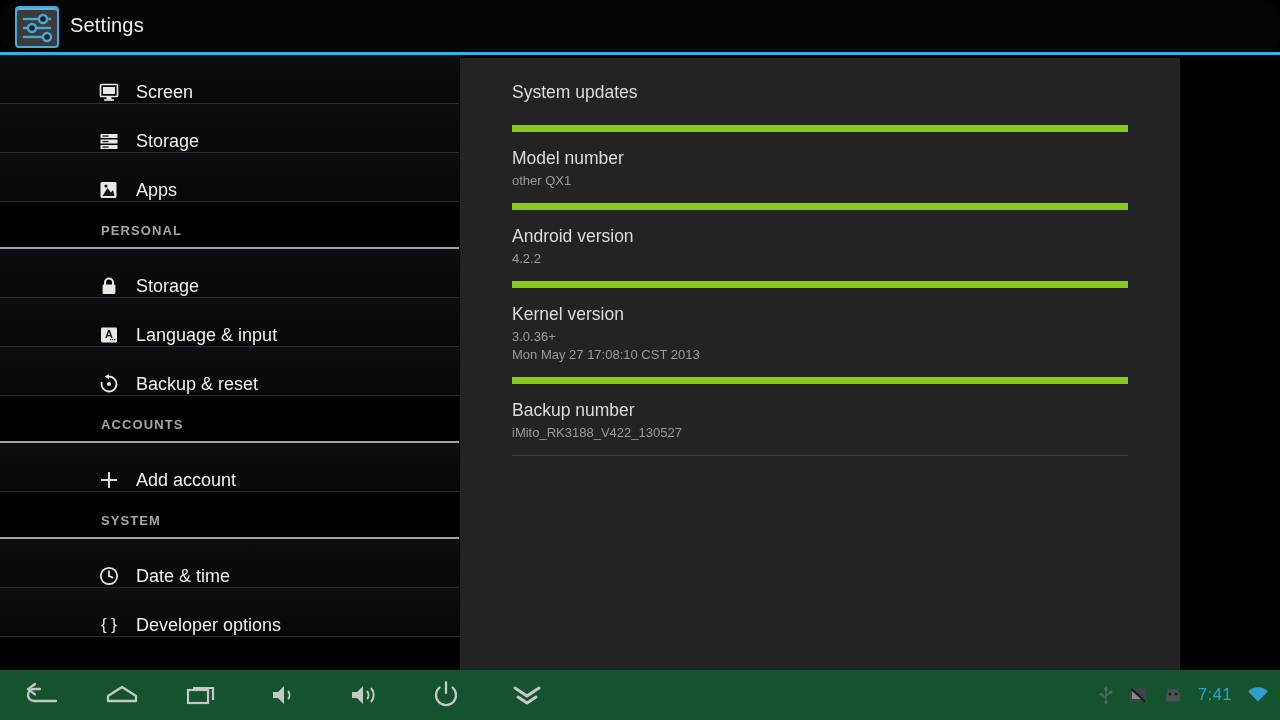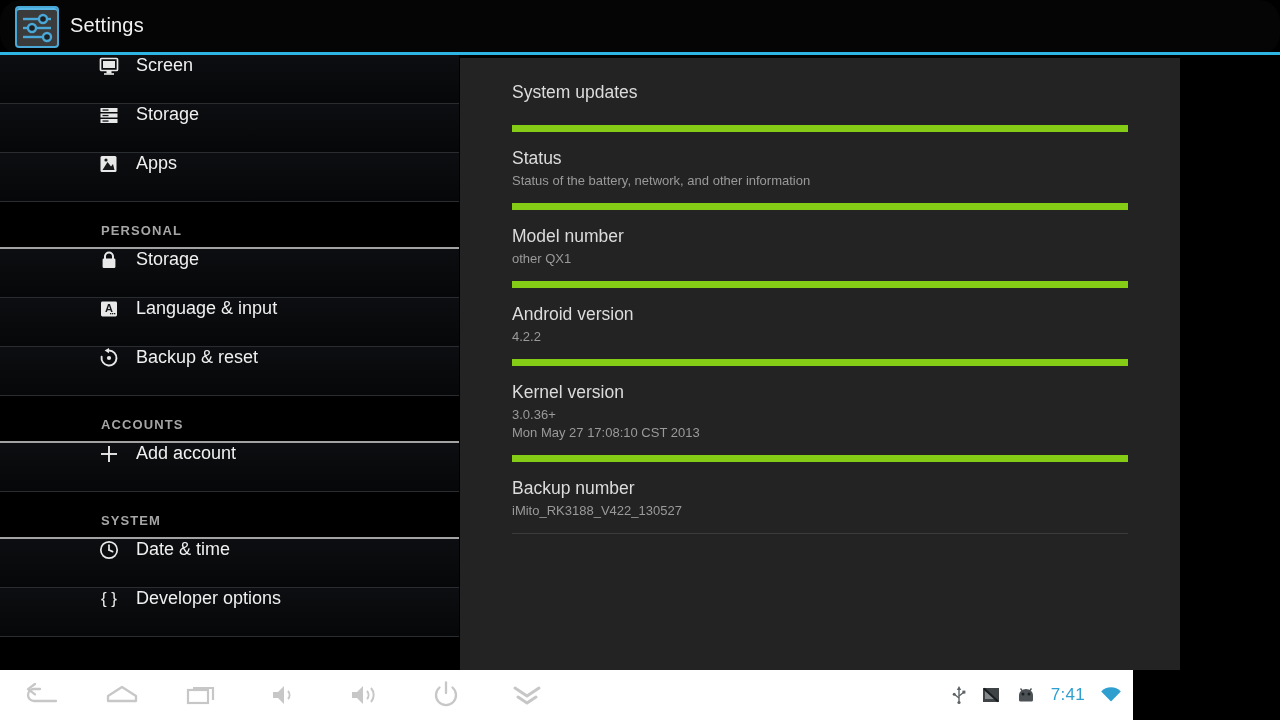--- a/index.html
+++ b/index.html
@@ -31,21 +31,21 @@
     font-size:20px; color:#f2f2f2; letter-spacing:.2px;
   }
 
   
   #sidebar{
     position:absolute; left:0; top:55px; width:460px; height:612px;
     background:#000;
   }
   .nav-item{
     position:relative; height:49px; width:459px;
-    display:flex; align-items:flex-start;
+    display:flex; align-items:flex-end;
     background:linear-gradient(to bottom,#0c0e11 0%,#060708 100%);
     border-bottom:1px solid #2a2d30;
   }
   .nav-item.selected{
     background:#0d82ad; border-bottom:1px solid #0d82ad;
   }
   .nav-icon{
     width:34px; margin-left:98px;
     display:flex; align-items:center; justify-content:flex-start;
     color:#e8e8e8;
@@ -78,22 +78,22 @@
   .pref.tall{ padding:22px 0 21px 0; }
   .pref-title{
     font-size:17.5px; color:#dcdcdc; line-height:24px;
   }
   .pref-sub{
     font-size:13px; color:#9a9a9a; line-height:18px; margin-top:2px;
   }
 
   
   #sysbar{
-    position:absolute; left:0; top:670px; width:1133px; height:50px;
-    background:#ffffff;
+    position:absolute; left:0; top:670px; width:1280px; height:50px;
+    background:#14532d;
   }
   #navkeys{
     position:absolute; left:0; top:0; height:50px;
     display:flex; align-items:center;
   }
   .navkey{
     width:81px; height:50px;
     display:flex; align-items:center; justify-content:center;
     color:#c7c7c7;
   }
@@ -222,24 +222,20 @@
           <text x="11" y="16" font-family="Liberation Sans, sans-serif" font-size="17" fill="#e8e8e8" text-anchor="middle">{ }</text>
         </svg>
       </span>
       <span class="nav-label">Developer options</span>
     </div>
   </div>
 
 <div id="panel">
     <div class="pref tall">
       <div class="pref-title">System updates</div>
-    </div>
-    <div class="pref">
-      <div class="pref-title">Status</div>
-      <div class="pref-sub">Status of the battery, network, and other information</div>
     </div>
     <div class="pref">
       <div class="pref-title">Model number</div>
       <div class="pref-sub">other QX1</div>
     </div>
     <div class="pref">
       <div class="pref-title">Android version</div>
       <div class="pref-sub">4.2.2</div>
     </div>
     <div class="pref">

